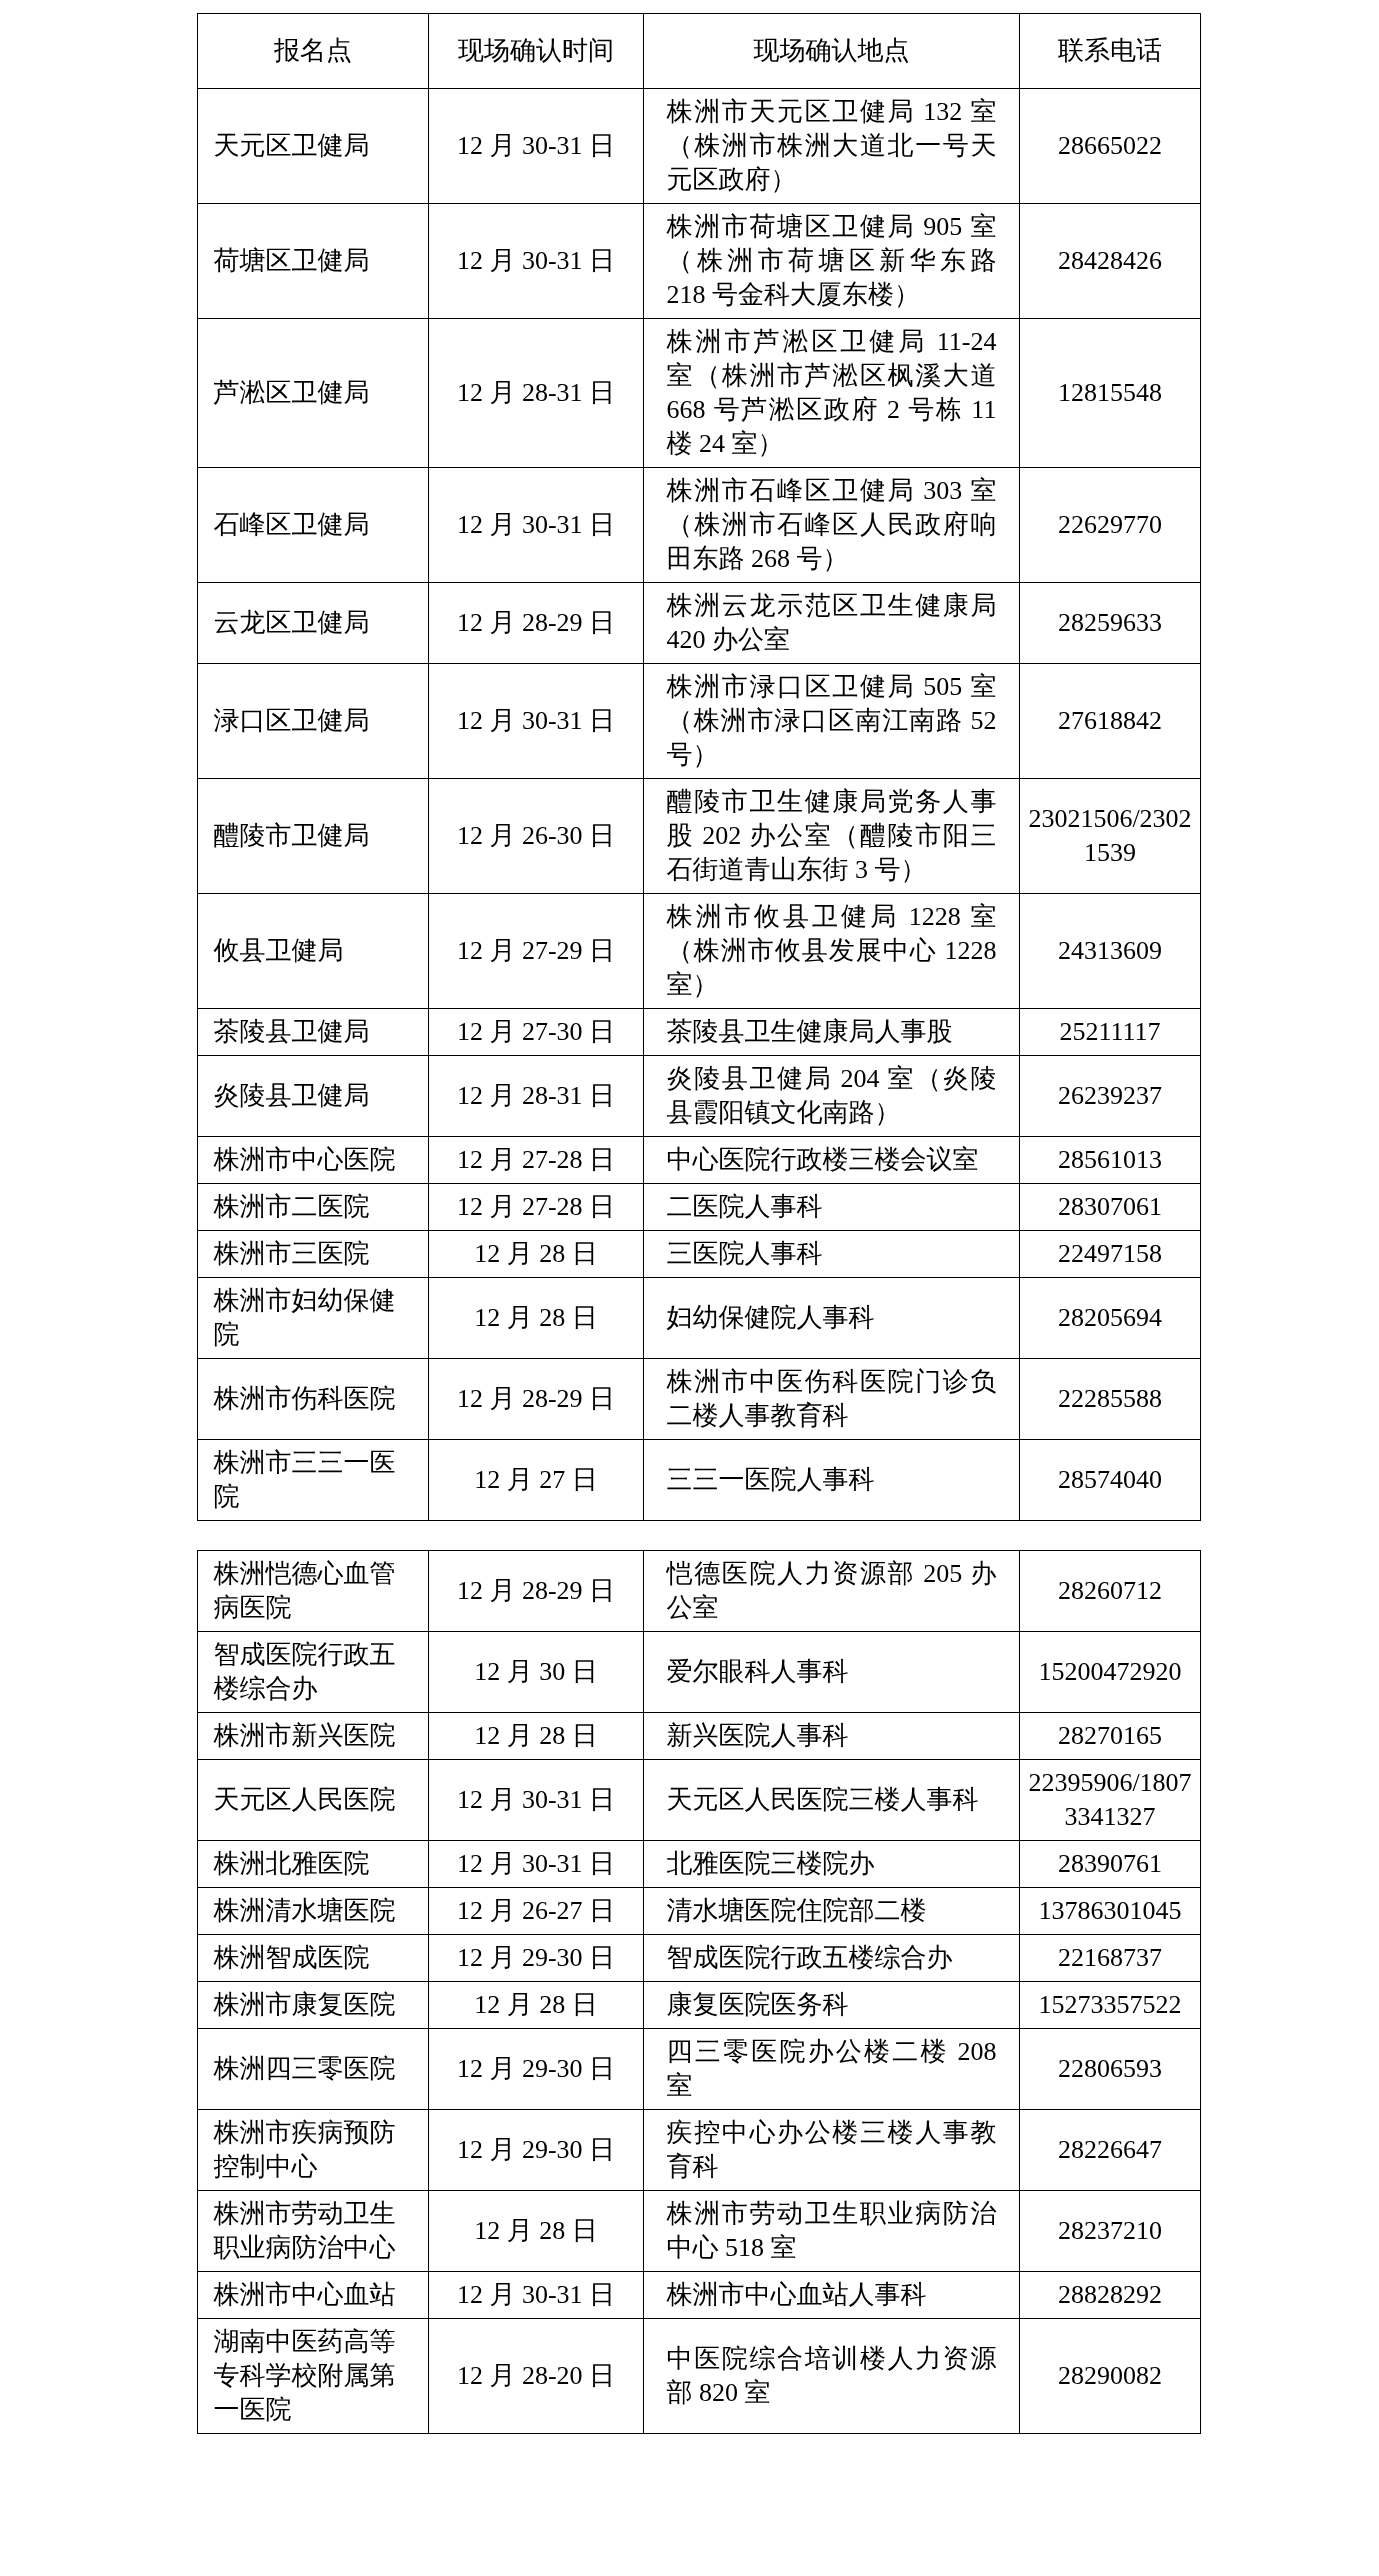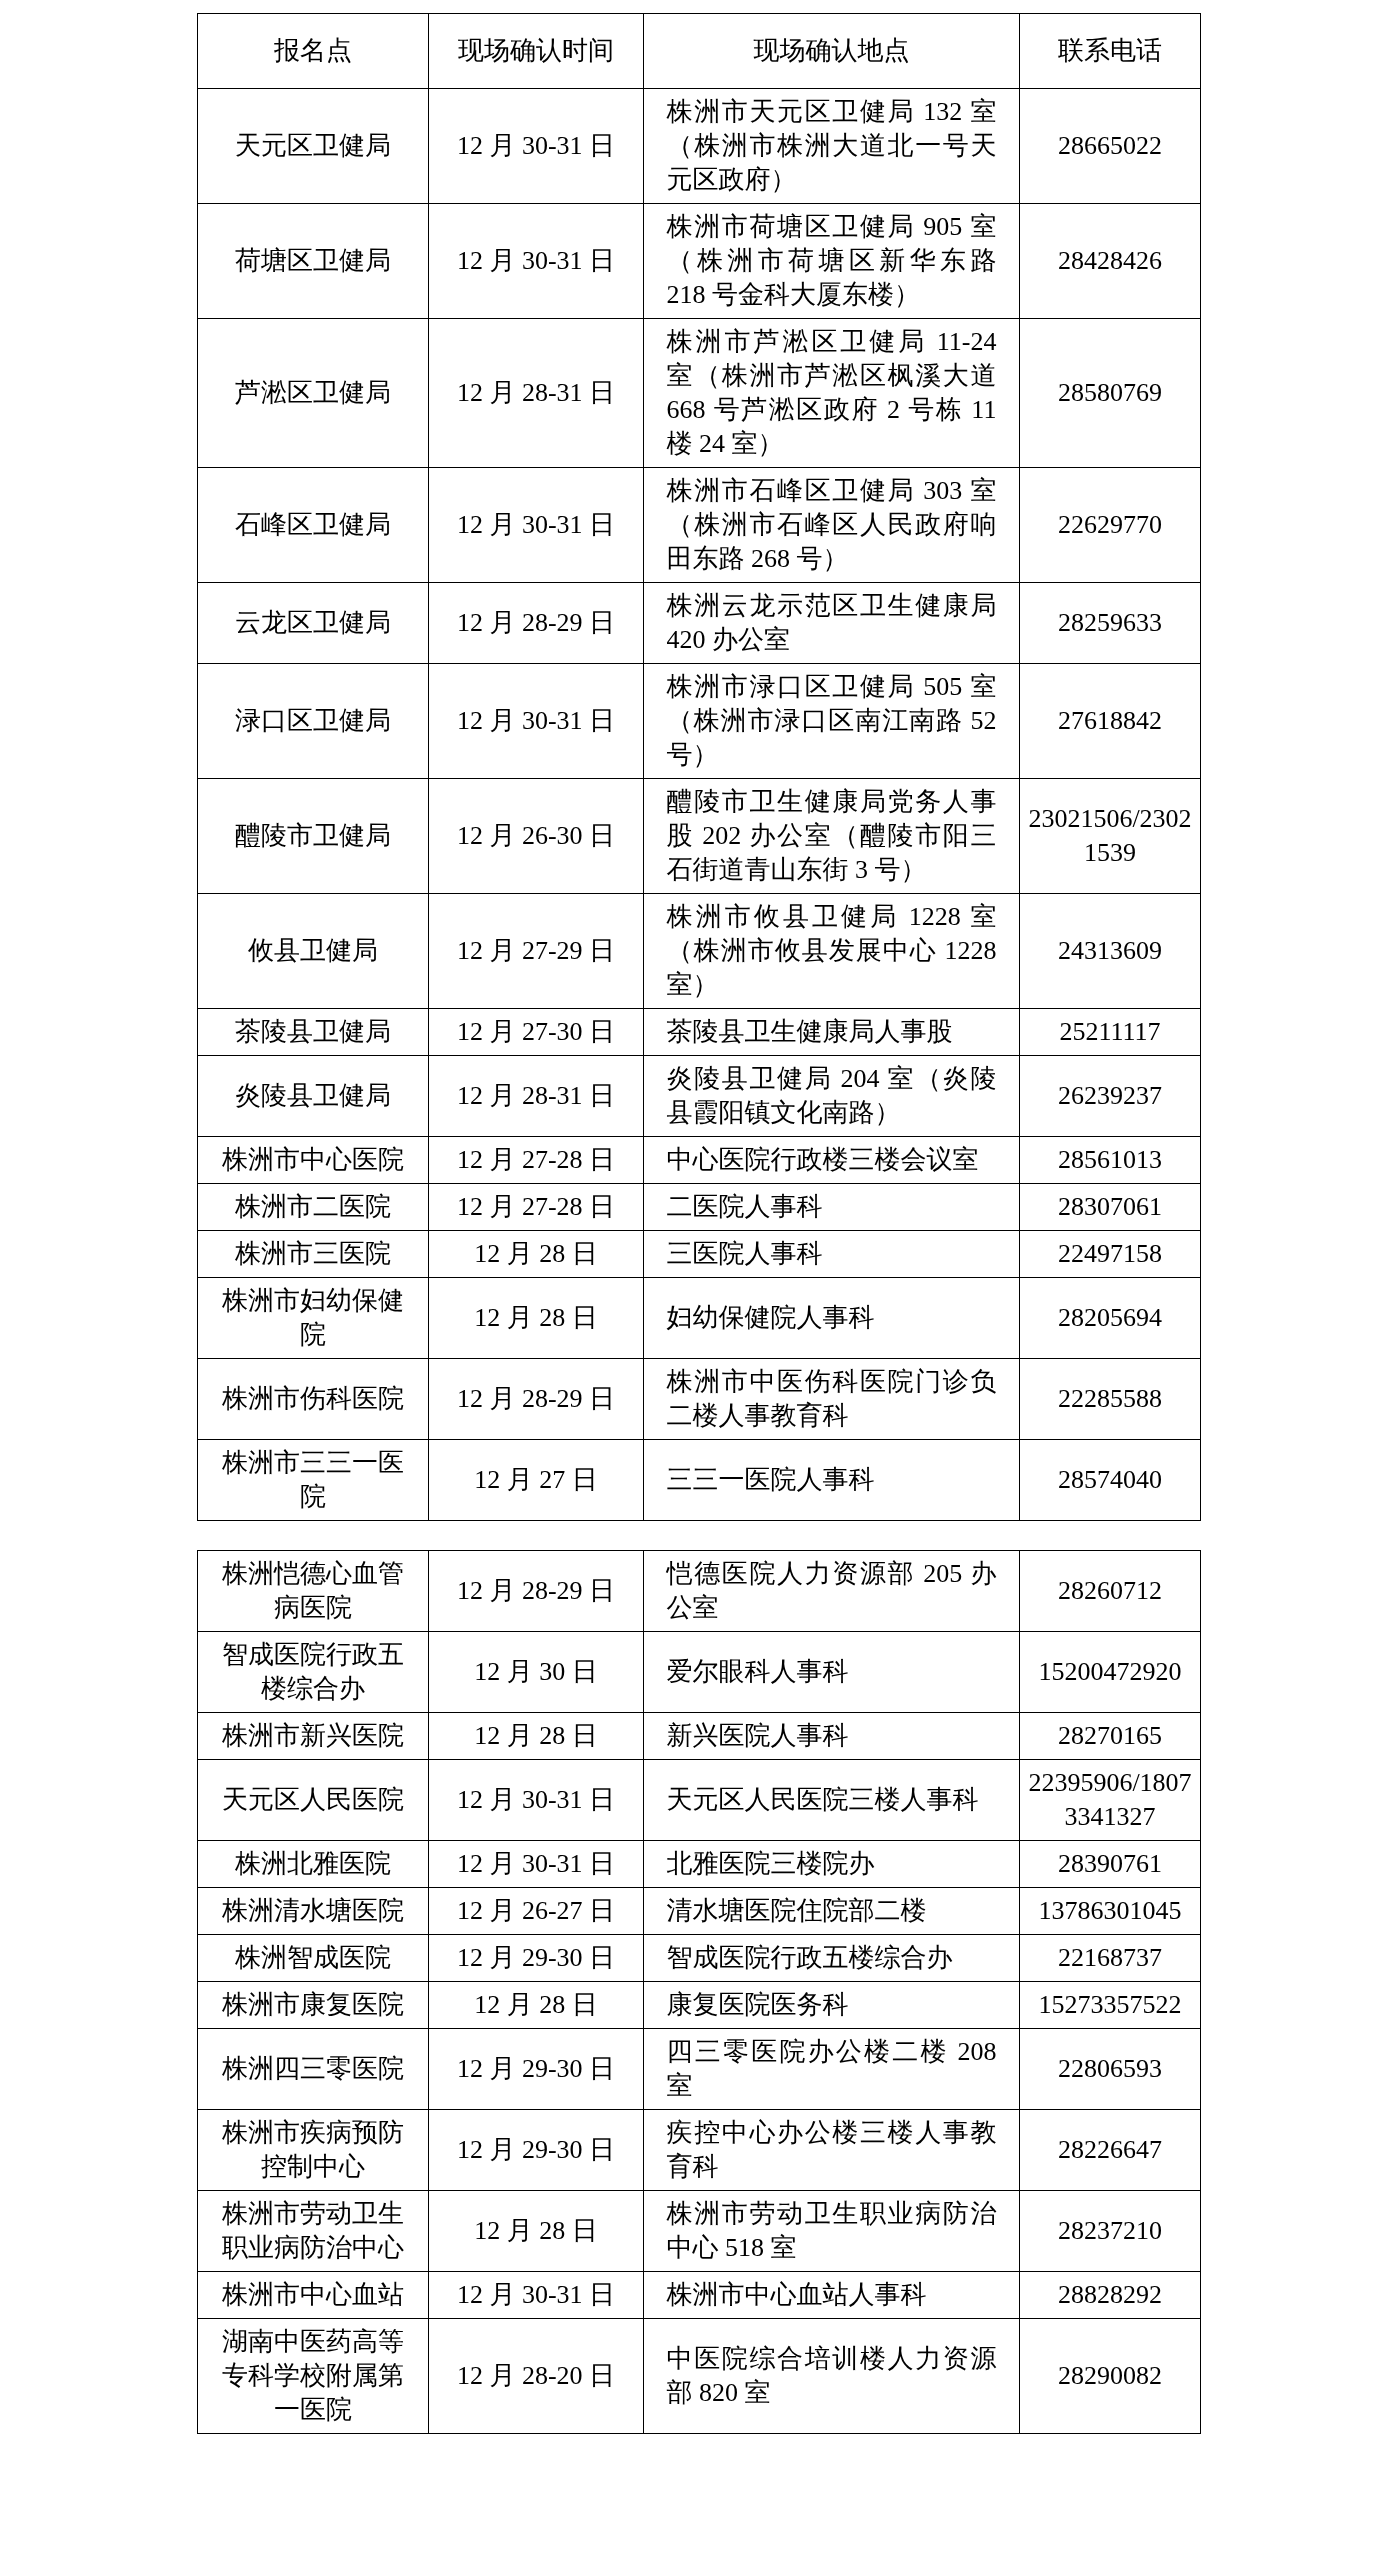--- a/index.html
+++ b/index.html
@@ -22,21 +22,21 @@
   }
   td, th {
     border: 1.7px solid #000000;
     vertical-align: middle;
     font-size: 26px;
     line-height: 34px;
     font-weight: normal;
     overflow: hidden;
   }
   th { text-align: center; padding: 20px 3.5px; }
-  .cell-site     { text-align: center;  padding: 6px 15.6px; }
+  .cell-site     { text-align: left;  padding: 6px 15.6px; }
   .cell-time     { text-align: center;  padding: 6px 19px;  }
   .cell-location { text-align: justify; padding: 6px 22.6px; }
   .cell-phone    { text-align: center;  padding: 6px 3.5px; word-break: break-all; margin-top: 48px; }
   .table-gap { height: 29px; }
 </style>
 </head>
 <body>
 
 <table>
   <colgroup>
@@ -63,21 +63,21 @@
       <tr>
         <td class="cell-site">荷塘区卫健局</td>
         <td class="cell-time">12 月 30-31 日</td>
         <td class="cell-location">株洲市荷塘区卫健局 905 室（株洲市荷塘区新华东路 218 号金科大厦东楼）</td>
         <td class="cell-phone">28428426</td>
       </tr>
       <tr>
         <td class="cell-site">芦淞区卫健局</td>
         <td class="cell-time">12 月 28-31 日</td>
         <td class="cell-location">株洲市芦淞区卫健局 11-24 室（株洲市芦淞区枫溪大道 668 号芦淞区政府 2 号栋 11 楼 24 室）</td>
-        <td class="cell-phone">28580769</td>
+        <td class="cell-phone">12815548</td>
       </tr>
       <tr>
         <td class="cell-site">石峰区卫健局</td>
         <td class="cell-time">12 月 30-31 日</td>
         <td class="cell-location">株洲市石峰区卫健局 303 室（株洲市石峰区人民政府响田东路 268 号）</td>
         <td class="cell-phone">22629770</td>
       </tr>
       <tr>
         <td class="cell-site">云龙区卫健局</td>
         <td class="cell-time">12 月 28-29 日</td>

